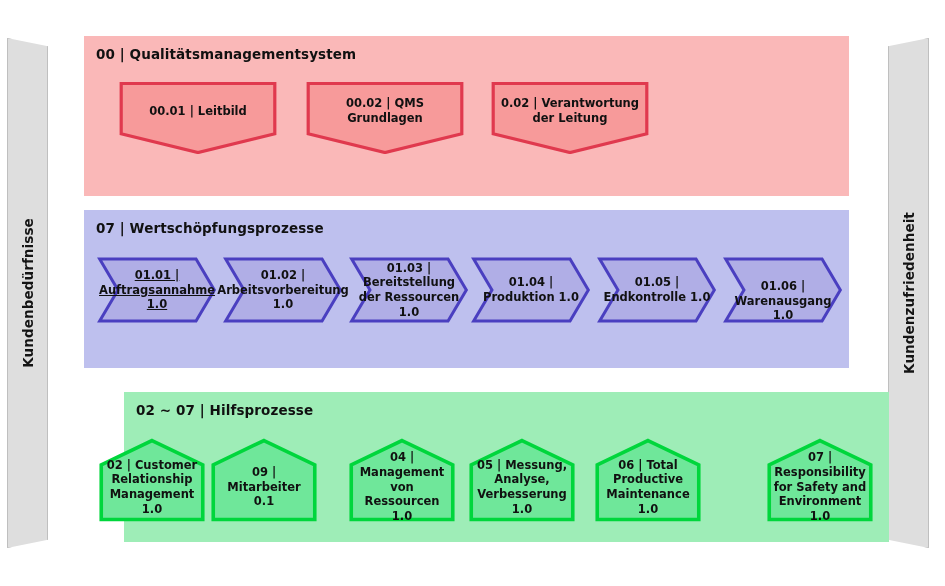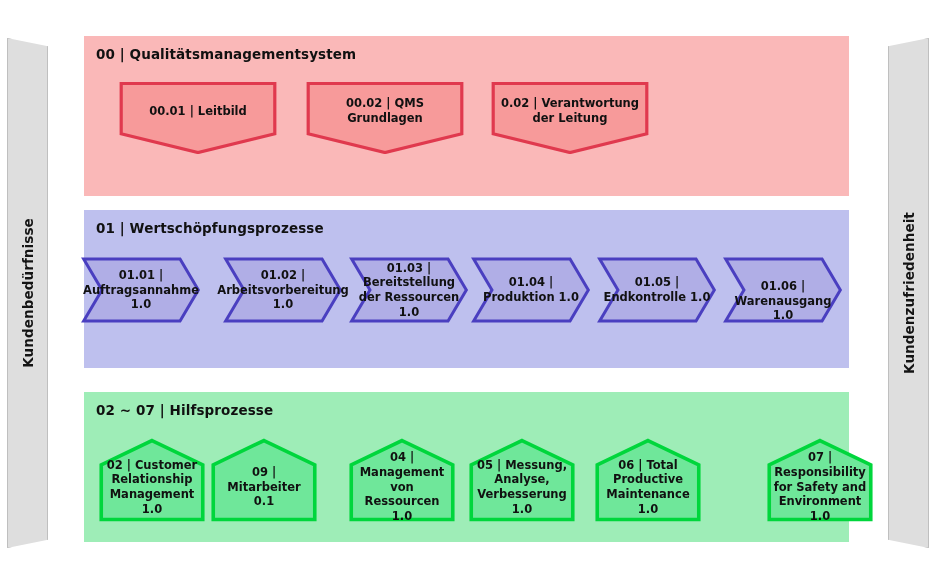--- a/index.html
+++ b/index.html
@@ -34,21 +34,21 @@
   
   .band { position: absolute; left: 84px; width: 765px; }
   .band-title {
     position: absolute;
     left: 12px; top: 10px;
     font-size: 13.5px; font-weight: bold; color: #111;
     letter-spacing: 0.1px;
   }
   #band-qms   { top: 36px;  height: 160px; background: #fab8b8; }
   #band-value { top: 210px; height: 158px; background: #bec0ee; }
-  #band-help  { top: 392px; height: 150px; background: #9eedb7; }
+  #band-help  { top: 392px; height: 150px; background: #9eedb7; margin-left: 40px; }
 
   
   .node {
     position: absolute;
     display: flex; align-items: center; justify-content: center;
     text-align: center;
     font-size: 11.5px; font-weight: bold; color: #111;
     line-height: 1.28;
   }
   .node .inner { position: relative; z-index: 2; padding: 0 6px; }
@@ -76,21 +76,21 @@
 
   <div class="sidebar" id="sidebar-right">
     <span class="vlabel">Kundenzufriedenheit</span>
   </div>
 
   <div class="band row-pink" id="band-qms">
     <div class="band-title">00 | Qualitätsmanagementsystem</div>
   </div>
 
   <div class="band row-blue" id="band-value">
-    <div class="band-title">01 | Wertschöpfungsprozesse</div>
+    <div class="band-title">07 | Wertschöpfungsprozesse</div>
   </div>
 
   <div class="band row-green" id="band-help">
     <div class="band-title">02 ~ 07 | Hilfsprozesse</div>
   </div>
 
   <div class="row-pink" id="layer-pink">
       <div class="node" style="left: 118px;">
         <svg viewBox="0 0 100 100" preserveAspectRatio="none">
           <path d="M2,2 L98,2 L98,72 L50,98 L2,72 Z" fill="#f79a9a" stroke="#e0394e" stroke-width="3.2" vector-effect="non-scaling-stroke" stroke-linejoin="miter"></path>
@@ -104,21 +104,21 @@
         <span class="inner">00.02 | QMS Grundlagen</span>
       </div>
       <div class="node" style="left: 490px;">
         <svg viewBox="0 0 100 100" preserveAspectRatio="none">
           <path d="M2,2 L98,2 L98,72 L50,98 L2,72 Z" fill="#f79a9a" stroke="#e0394e" stroke-width="3.2" vector-effect="non-scaling-stroke" stroke-linejoin="miter"></path>
         </svg>
         <span class="inner">0.02 | Verantwortung der Leitung</span>
       </div>
     </div>
   <div class="row-blue" id="layer-blue">
-      <div class="node" style="left: 80px;">
+      <div class="node" style="left: 96px; text-decoration: underline;">
         <svg viewBox="0 0 100 100" preserveAspectRatio="none">
           <path d="M3,3 L82,3 L97,50 L82,97 L3,97 L18,50 Z" fill="#b0aee6" stroke="#4a3fc0" stroke-width="3" vector-effect="non-scaling-stroke" stroke-linejoin="miter"></path>
         </svg>
         <span class="inner">01.01 | Auftragsannahme 1.0</span>
       </div>
       <div class="node" style="left: 222px;">
         <svg viewBox="0 0 100 100" preserveAspectRatio="none">
           <path d="M3,3 L82,3 L97,50 L82,97 L3,97 L18,50 Z" fill="#b0aee6" stroke="#4a3fc0" stroke-width="3" vector-effect="non-scaling-stroke" stroke-linejoin="miter"></path>
         </svg>
         <span class="inner">01.02 | Arbeitsvorbereitung 1.0</span>

